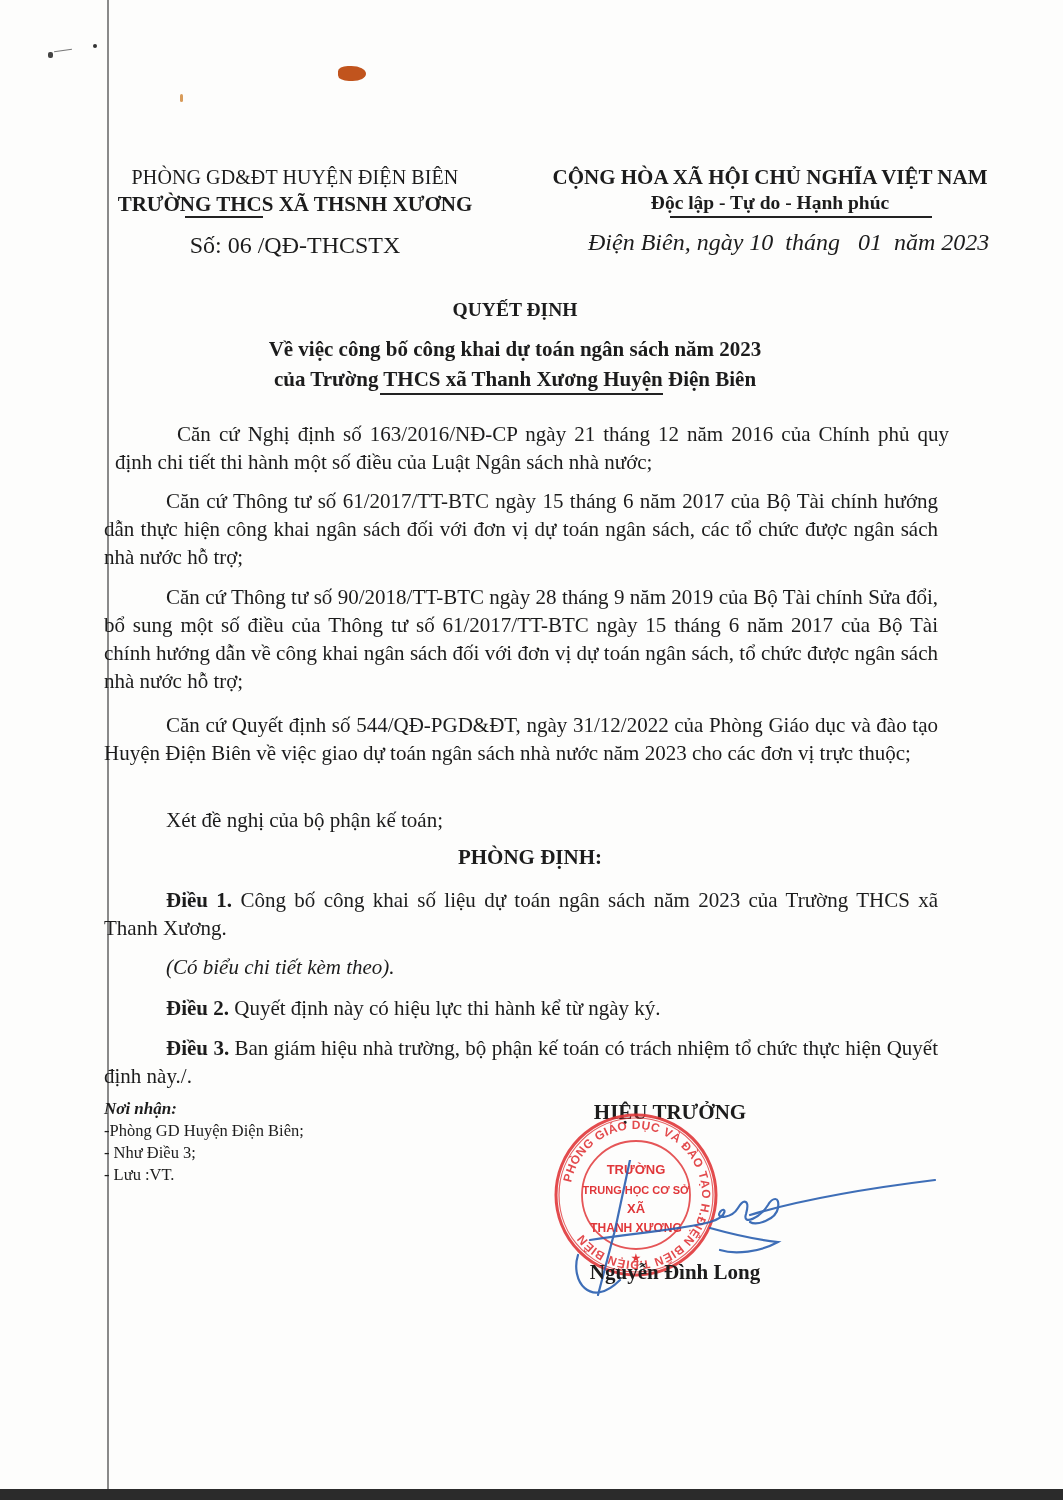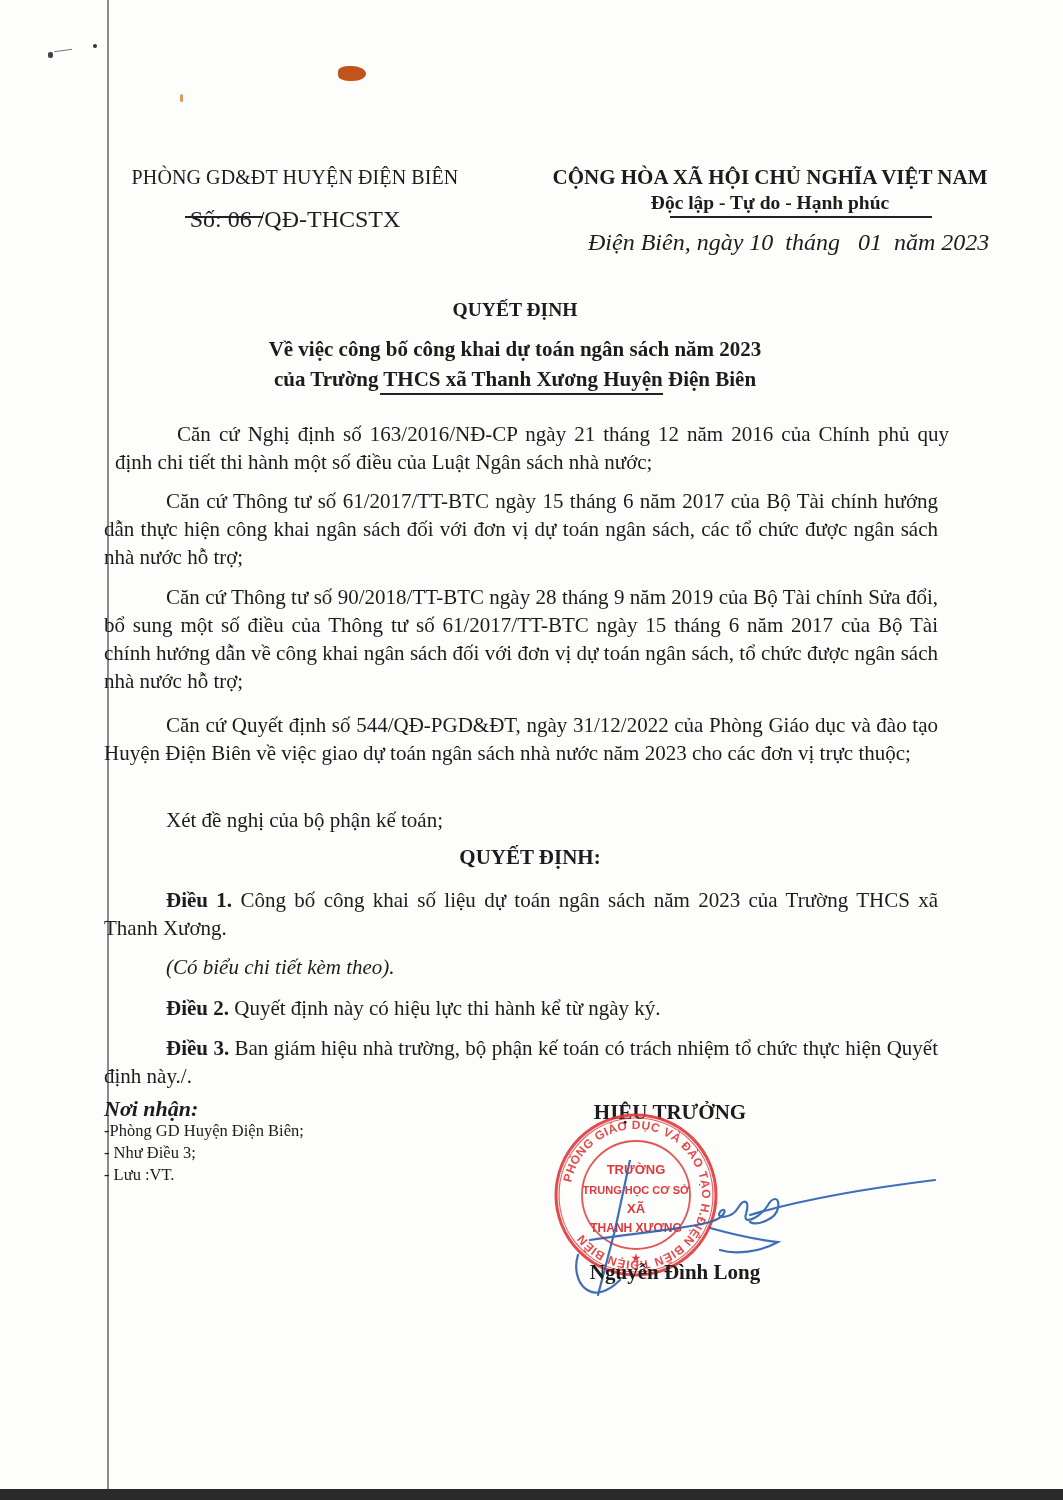--- a/index.html
+++ b/index.html
@@ -44,41 +44,42 @@
     .p5 { top: 806px; }
     .decide { left: 100px; top: 845px; width: 860px; text-align: center; font-size: 21px; font-weight: bold; }
     .a1 { top: 886px; }
     .note { top: 953px; }
     .a2 { top: 994px; }
     .a3 { top: 1034px; }
     .para b { font-weight: bold; }
     .italic { font-style: italic; }
 
     .recipients { left: 104px; top: 1098px; font-size: 16.5px; line-height: 22px; }
-    .recipients .rtitle { font-weight: bold; font-style: italic; font-size: 22px; }
+    .recipients .rtitle { font-weight: bold; font-style: italic; font-size: 17px; }
 
     .sign-title { left: 560px; top: 1100px; width: 220px; text-align: center; font-size: 21px; font-weight: bold; }
     .sign-name { left: 555px; top: 1260px; width: 240px; text-align: center; font-size: 21px; font-weight: bold; }
 
     .stamp { left: 553px; top: 1112px; width: 166px; height: 166px; }
     .signature { left: 560px; top: 1160px; width: 390px; height: 140px; }
   </style>
 </head>
 <body>
 
 <div class="abs margin-line"></div>
 <div class="abs bottom-bar"></div>
 <div class="abs speck-a"></div>
 <div class="abs speck-a-tail"></div>
 <div class="abs speck-b"></div>
 <div class="abs stain"></div>
 <div class="abs stain2"></div>
 
 <div class="abs hdr-left">
   <div class="org">PHÒNG GD&amp;ĐT HUYỆN ĐIỆN BIÊN</div>
+  <div class="school">TRƯỜNG THCS XÃ THSNH XƯƠNG</div>
   <div class="num">Số: 06 /QĐ-THCSTX</div>
 </div>
 <div class="abs ul-left"></div>
 
 <div class="abs hdr-right">
   <div class="nation">CỘNG HÒA XÃ HỘI CHỦ NGHĨA VIỆT NAM</div>
   <div class="motto">Độc lập - Tự do - Hạnh phúc</div>
 </div>
 <div class="abs ul-right"></div>
 <div class="abs date">Điện Biên, ngày 10  tháng   01  năm 2023</div>
@@ -99,21 +100,21 @@
 <div class="abs body-text p3">
   <p class="para">Căn cứ Thông tư số 90/2018/TT-BTC ngày 28 tháng 9 năm 2019 của Bộ Tài chính Sửa đổi, bổ sung một số điều của Thông tư số 61/2017/TT-BTC ngày 15 tháng 6 năm 2017 của Bộ Tài chính hướng dẫn về công khai ngân sách đối với đơn vị dự toán ngân sách, tổ chức được ngân sách nhà nước hỗ trợ;</p>
 </div>
 <div class="abs body-text p4">
   <p class="para">Căn cứ Quyết định số 544/QĐ-PGD&amp;ĐT, ngày 31/12/2022 của Phòng Giáo dục và đào tạo Huyện  Điện Biên về việc giao dự toán ngân sách nhà nước năm 2023 cho các đơn vị trực thuộc;</p>
 </div>
 <div class="abs body-text p5">
   <p class="para">Xét đề nghị của bộ phận kế toán;</p>
 </div>
 
-<div class="abs decide">QUYẾT ĐỊNH:</div>
+<div class="abs decide">PHÒNG ĐỊNH:</div>
 
 <div class="abs body-text a1">
   <p class="para"><b>Điều 1.</b><span> Công bố công khai số liệu dự toán ngân sách năm 2023 của Trường THCS xã Thanh Xương.</span></p>
 </div>
 <div class="abs body-text note">
   <p class="para italic">(Có biểu chi tiết kèm theo).</p>
 </div>
 <div class="abs body-text a2">
   <p class="para"><b>Điều 2.</b><span> Quyết định này có hiệu lực thi hành kể từ ngày ký.</span></p>
 </div>

